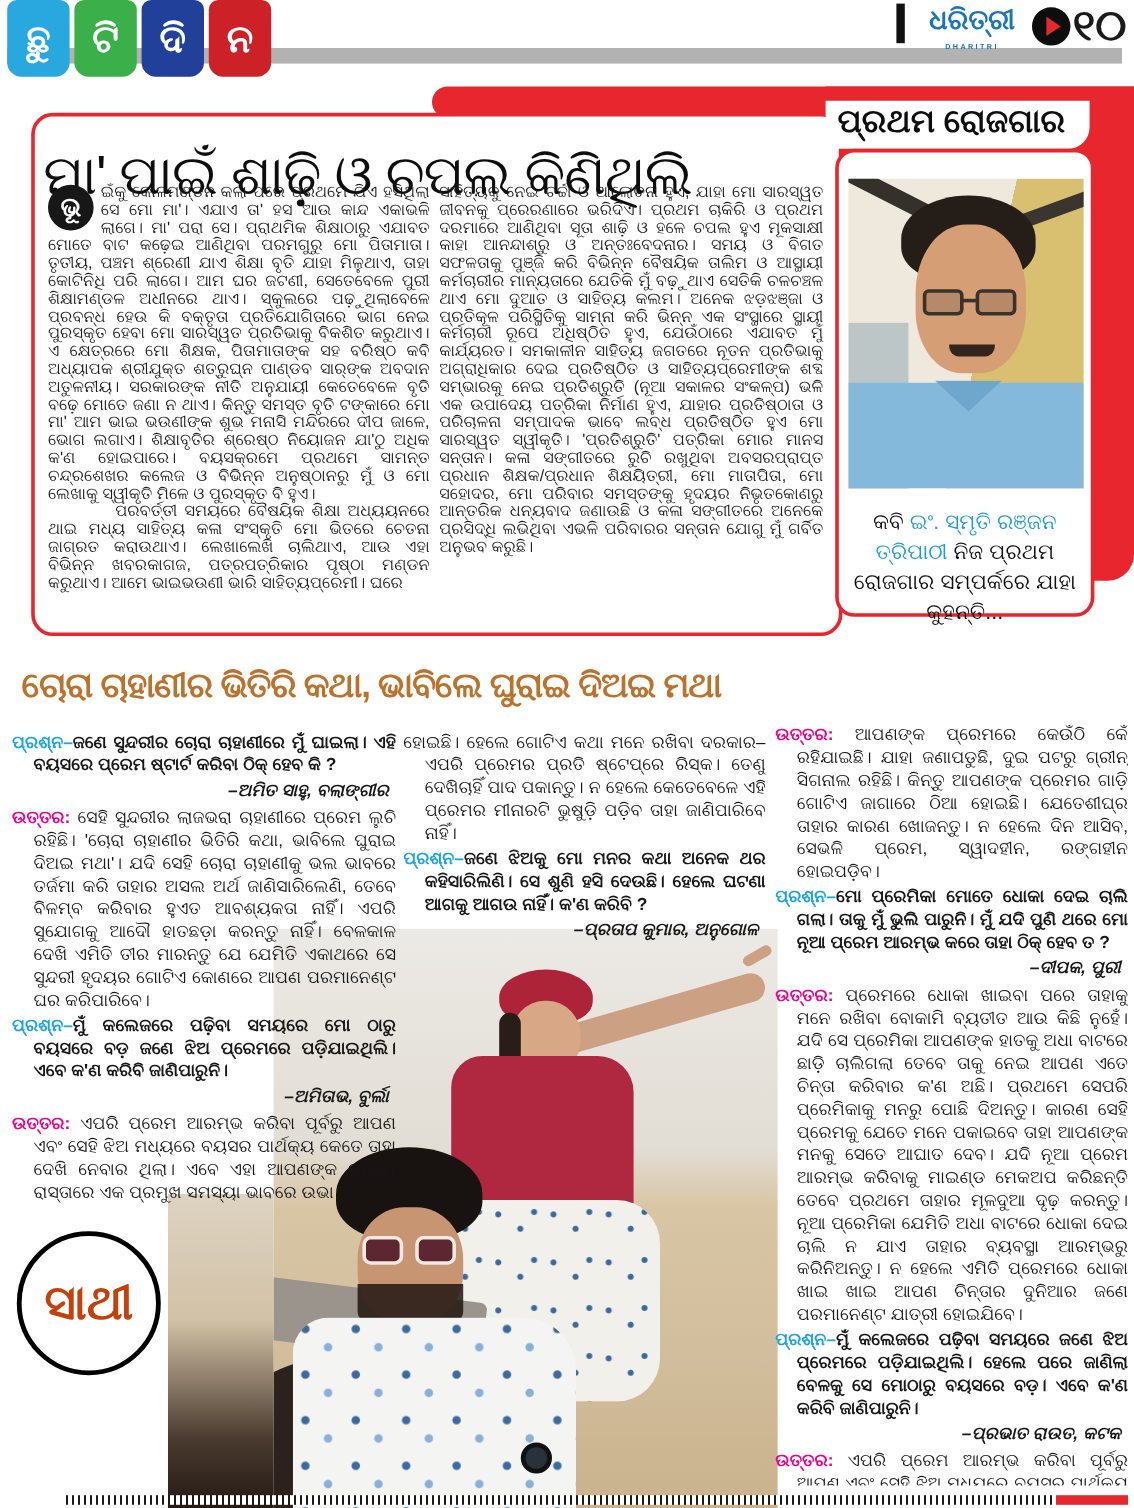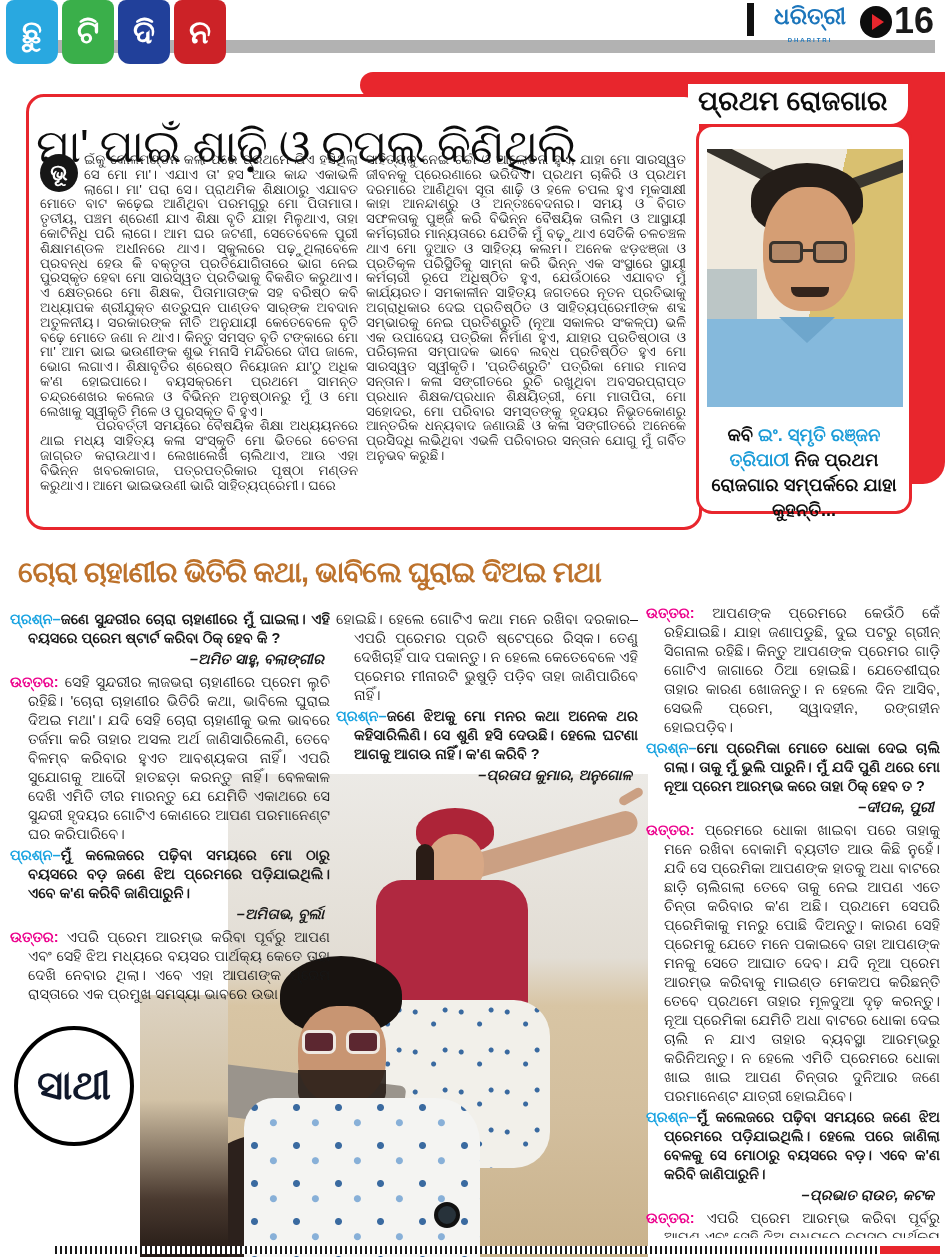--- a/index.html
+++ b/index.html
@@ -45,21 +45,21 @@
   .wall-l{position:absolute;left:0;top:120px;width:50px;height:140px;background:#bcc6c6;}
   .p-hair{position:absolute;left:44px;top:14px;width:112px;height:72px;background:#241d18;border-radius:50% 50% 40% 40%;}
   .p-face{position:absolute;left:56px;top:38px;width:92px;height:124px;background:#d59e74;border-radius:46% 46% 42% 42%;}
   .p-glass{position:absolute;left:60px;top:92px;width:84px;height:24px;}
   .p-lens{position:absolute;top:0;width:34px;height:22px;border:3px solid #3a332c;border-radius:5px;background:rgba(90,80,70,.25);}
   .p-lens.l{left:2px;} .p-lens.r{left:46px;}
   .p-bridge{position:absolute;left:34px;top:8px;width:14px;height:3px;background:#3a332c;}
   .p-mustache{position:absolute;left:84px;top:138px;width:38px;height:10px;background:#33241c;border-radius:0 0 8px 8px;}
   .p-shirt{position:absolute;left:0px;top:170px;width:196px;height:88px;background:#85b9dc;}
   .p-collar{position:absolute;left:72px;top:168px;width:56px;height:26px;background:#6ea6cc;clip-path:polygon(0 0,50% 100%,100% 0);}
-  .rojgar-caption{position:absolute;left:6px;top:296px;width:198px;text-align:center;font-size:18px;line-height:25px;font-weight:bold;color:#0d0d0d;}
+  .rojgar-caption{position:absolute;left:6px;top:296px;width:198px;text-align:center;font-size:18px;line-height:25px;font-weight:normal;color:#0d0d0d;}
   .cap-blue{color:#1b9cd8;}
 
   
   .qa-headline{position:absolute;left:18px;top:532px;width:912px;font-size:29px;font-weight:bold;color:#bd722c;letter-spacing:-1px;white-space:nowrap;}
   .qa-col{position:absolute;font-size:14.5px;line-height:19px;color:#171717;text-align:justify;}
   .qa-col1{left:10px;top:610px;width:320px;height:390px;}
   .qa-col2{left:336px;top:610px;width:302px;height:178px;overflow:hidden;}
   .qa-col3{left:646px;top:604px;width:294px;height:634px;overflow:hidden;}
   .qa-q{padding-left:18px;text-indent:-18px;margin:0 0 2px 0;font-weight:bold;}
   .qa-a{padding-left:18px;text-indent:-18px;margin:0 0 2px 0;}
@@ -92,21 +92,21 @@
      radial-gradient(circle at 70% 65%, #88b0d8 3px, transparent 4px),
      #f4f4f2;background-size:42px 38px;}
   .m-watch{position:absolute;left:206px;top:428px;width:26px;height:26px;background:#27323a;border-radius:50%;border:4px solid #111;}
   .boat{position:absolute;left:-24px;top:300px;width:200px;height:52px;background:#9a948c;transform:rotate(7deg);border-radius:6px;}
   .rocks{position:absolute;left:-30px;top:356px;width:220px;height:150px;background:#2c211c;border-radius:34% 60% 20% 10%;transform:rotate(-4deg);}
   .photo-spill{position:absolute;left:140px;top:995px;width:88px;height:262px;z-index:0;
     background:linear-gradient(180deg,#ddd3c2 0%,#d2c2a6 40%,#4a3a30 78%,#241a15 100%);}
 
   
   .sathi{position:absolute;left:14px;top:1026px;width:120px;height:120px;border:4px solid #000;border-radius:50%;background:#fff;
-         display:flex;align-items:center;justify-content:center;font-size:40px;font-weight:bold;color:#0f172a;z-index:5;}
+         display:flex;align-items:center;justify-content:center;font-size:40px;font-weight:bold;color:#c2410c;z-index:5;}
 
   
   .bottom-strip{position:absolute;left:55px;top:1246px;width:824px;height:8px;
       background:repeating-linear-gradient(90deg,#1a1a1a 0 2px,#ffffff 2px 5px);}
   .bottom-strip-red{position:absolute;left:880px;top:1246px;width:60px;height:8px;background:#e8262d;}
 </style>
 </head>
 <body>
 
 <div class="page">
@@ -126,21 +126,21 @@
     </div>
 
   <div class="mast-bar"></div>
   <div class="mast-name">
     <span>ଧରିତ୍ରୀ</span>
     <span class="mast-sub">DHARITRI</span>
   </div>
   <div class="mast-circle">
       <div class="mast-tri"></div>
     </div>
-  <div class="page-num">16</div>
+  <div class="page-num">୧୦</div>
 
   <div class="red-top-bar"></div>
   <div class="red-panel"></div>
   <div class="article-card"></div>
 
   <h1 class="lead-headline">ମା' ପାଇଁ ଶାଢ଼ି ଓ ଚପଲ କିଣିଥିଲି</h1>
 
   <div class="lead-col lead-col1">
     <span class="dropcap">ଭୂ</span><span>ଇଁକୁ କୋଳମଣ୍ଡନ କଲା ପରେ ପ୍ରଥମେ ଯିଏ ହସିଥିଲା ସେ ମୋ ମା'। ଏଯାଏ ତା' ହସ ଆଉ କାନ୍ଦ ଏକାଭଳି ଲାଗେ। ମା' ପରା ସେ। ପ୍ରାଥମିକ ଶିକ୍ଷାଠାରୁ ଏଯାବତ ମୋତେ ବାଟ କଢ଼େଇ ଆଣିଥିବା ପରମଗୁରୁ ମୋ ପିତାମାତା। ତୃତୀୟ, ପଞ୍ଚମ ଶ୍ରେଣୀ ଯାଏ ଶିକ୍ଷା ବୃତି ଯାହା ମିଳୁଥାଏ, ତାହା କୋଟିନିଧି ପରି ଲାଗେ। ଆମ ଘର ଜଟଣୀ, ସେତେବେଳେ ପୁରୀ ଶିକ୍ଷାମଣ୍ଡଳ ଅଧୀନରେ ଥାଏ। ସ୍କୁଲରେ ପଢ଼ୁଥିଲାବେଳେ ପ୍ରବନ୍ଧ ହେଉ କି ବକ୍ତୃତା ପ୍ରତିଯୋଗିତାରେ ଭାଗ ନେଇ ପୁରସ୍କୃତ ହେବା ମୋ ସାରସ୍ୱତ ପ୍ରତିଭାକୁ ବିକଶିତ କରୁଥାଏ। ଏ କ୍ଷେତ୍ରରେ ମୋ ଶିକ୍ଷକ, ପିତାମାତାଙ୍କ ସହ ବରିଷ୍ଠ କବି ଅଧ୍ୟାପକ ଶ୍ରୀଯୁକ୍ତ ଶତ୍ରୁଘ୍ନ ପାଣ୍ଡବ ସାର୍‌ଙ୍କ ଅବଦାନ ଅତୁଳନୀୟ। ସରକାରଙ୍କ ନୀତି ଅନୁଯାୟୀ କେତେବେଳେ ବୃତି ବଢ଼େ ମୋତେ ଜଣା ନ ଥାଏ। କିନ୍ତୁ ସମସ୍ତ ବୃତି ଟଙ୍କାରେ ମୋ ମା' ଆମ ଭାଇ ଭଉଣୀଙ୍କ ଶୁଭ ମନାସି ମନ୍ଦିରରେ ଦୀପ ଜାଳେ, ଭୋଗ ଲଗାଏ। ଶିକ୍ଷାବୃତିର ଶ୍ରେଷ୍ଠ ନିୟୋଜନ ଯା'ଠୁ ଅଧିକ କ'ଣ ହୋଇପାରେ। ବୟସକ୍ରମେ ପ୍ରଥମେ ସାମନ୍ତ ଚନ୍ଦ୍ରଶେଖର କଲେଜ ଓ ବିଭିନ୍ନ ଅନୁଷ୍ଠାନରୁ ମୁଁ ଓ ମୋ ଲେଖାକୁ ସ୍ୱୀକୃତି ମିଳେ ଓ ପୁରସ୍କୃତ ବି ହୁଏ।</span>
     <p class="lead-p2">ପରବର୍ତ୍ତୀ ସମୟରେ ବୈଷୟିକ ଶିକ୍ଷା ଅଧ୍ୟୟନରେ ଥାଇ ମଧ୍ୟ ସାହିତ୍ୟ କଳା ସଂସ୍କୃତି ମୋ ଭିତରେ ଚେତନା ଜାଗ୍ରତ କରାଉଥାଏ। ଲେଖାଲେଖି ଚାଲିଥାଏ, ଆଉ ଏହା ବିଭିନ୍ନ ଖବରକାଗଜ, ପତ୍ରପତ୍ରିକାର ପୃଷ୍ଠା ମଣ୍ଡନ କରୁଥାଏ। ଆମେ ଭାଇଭଉଣୀ ଭାରି ସାହିତ୍ୟପ୍ରେମୀ। ଘରେ</p>

